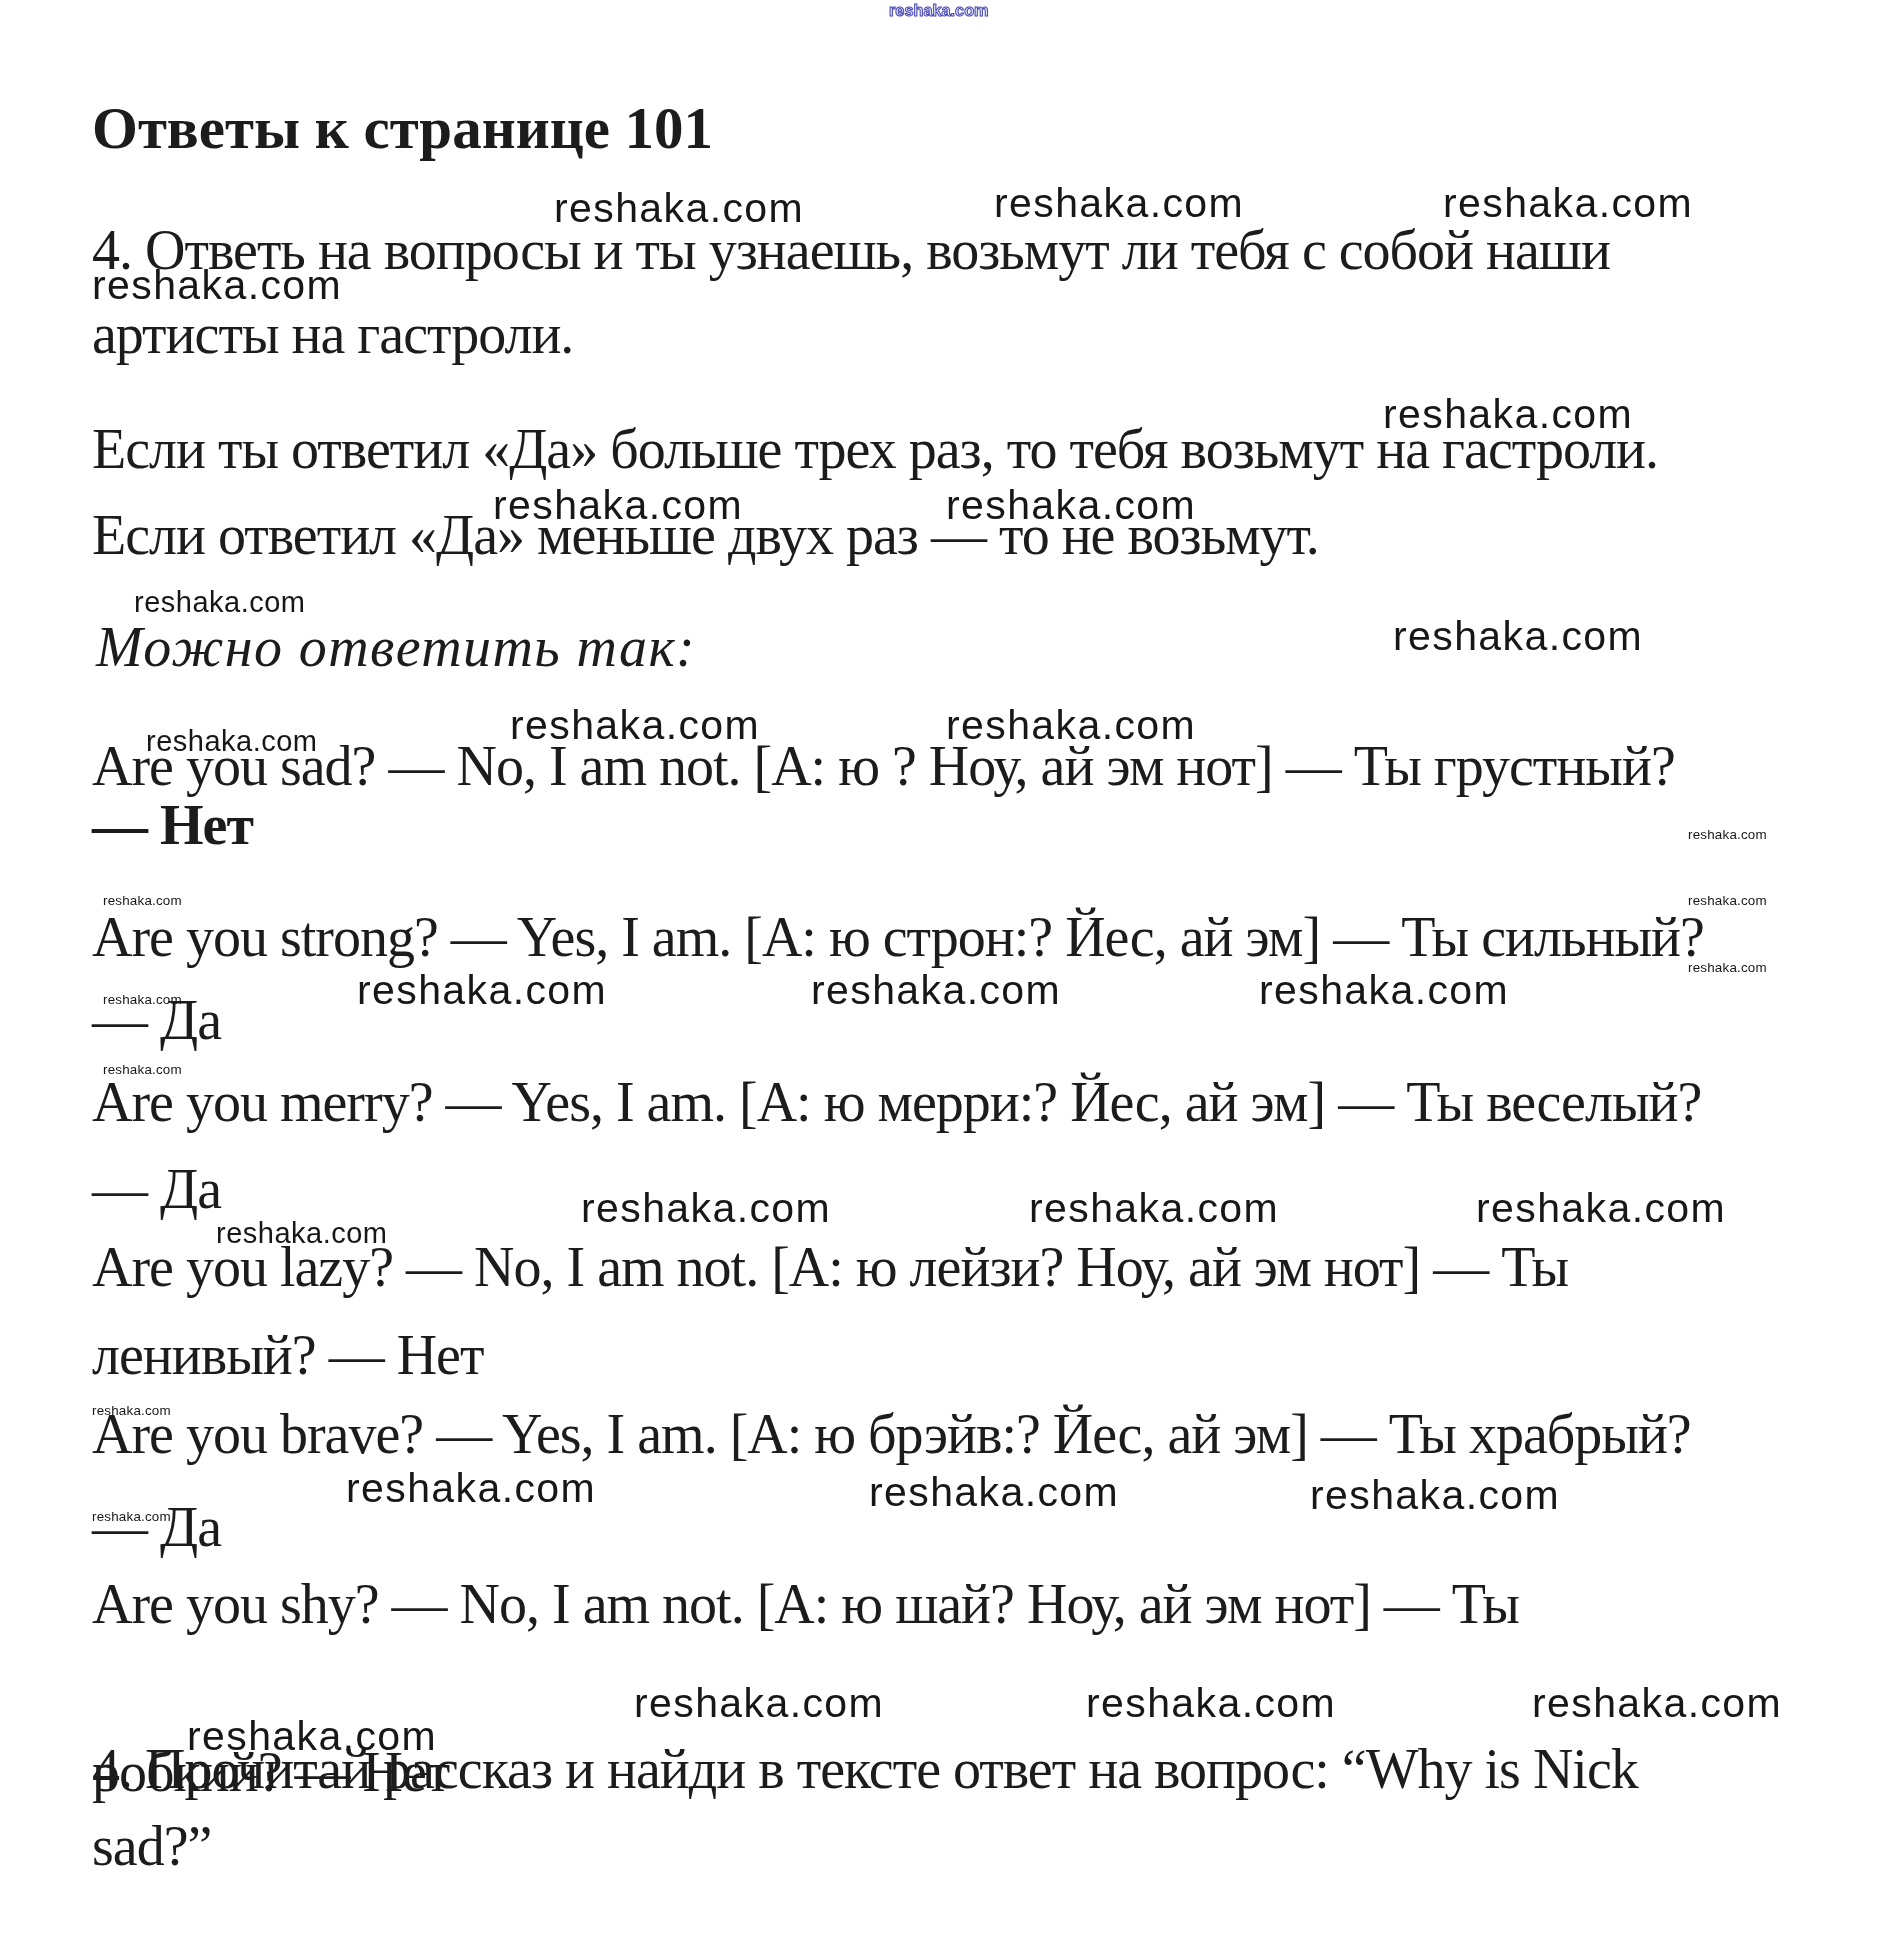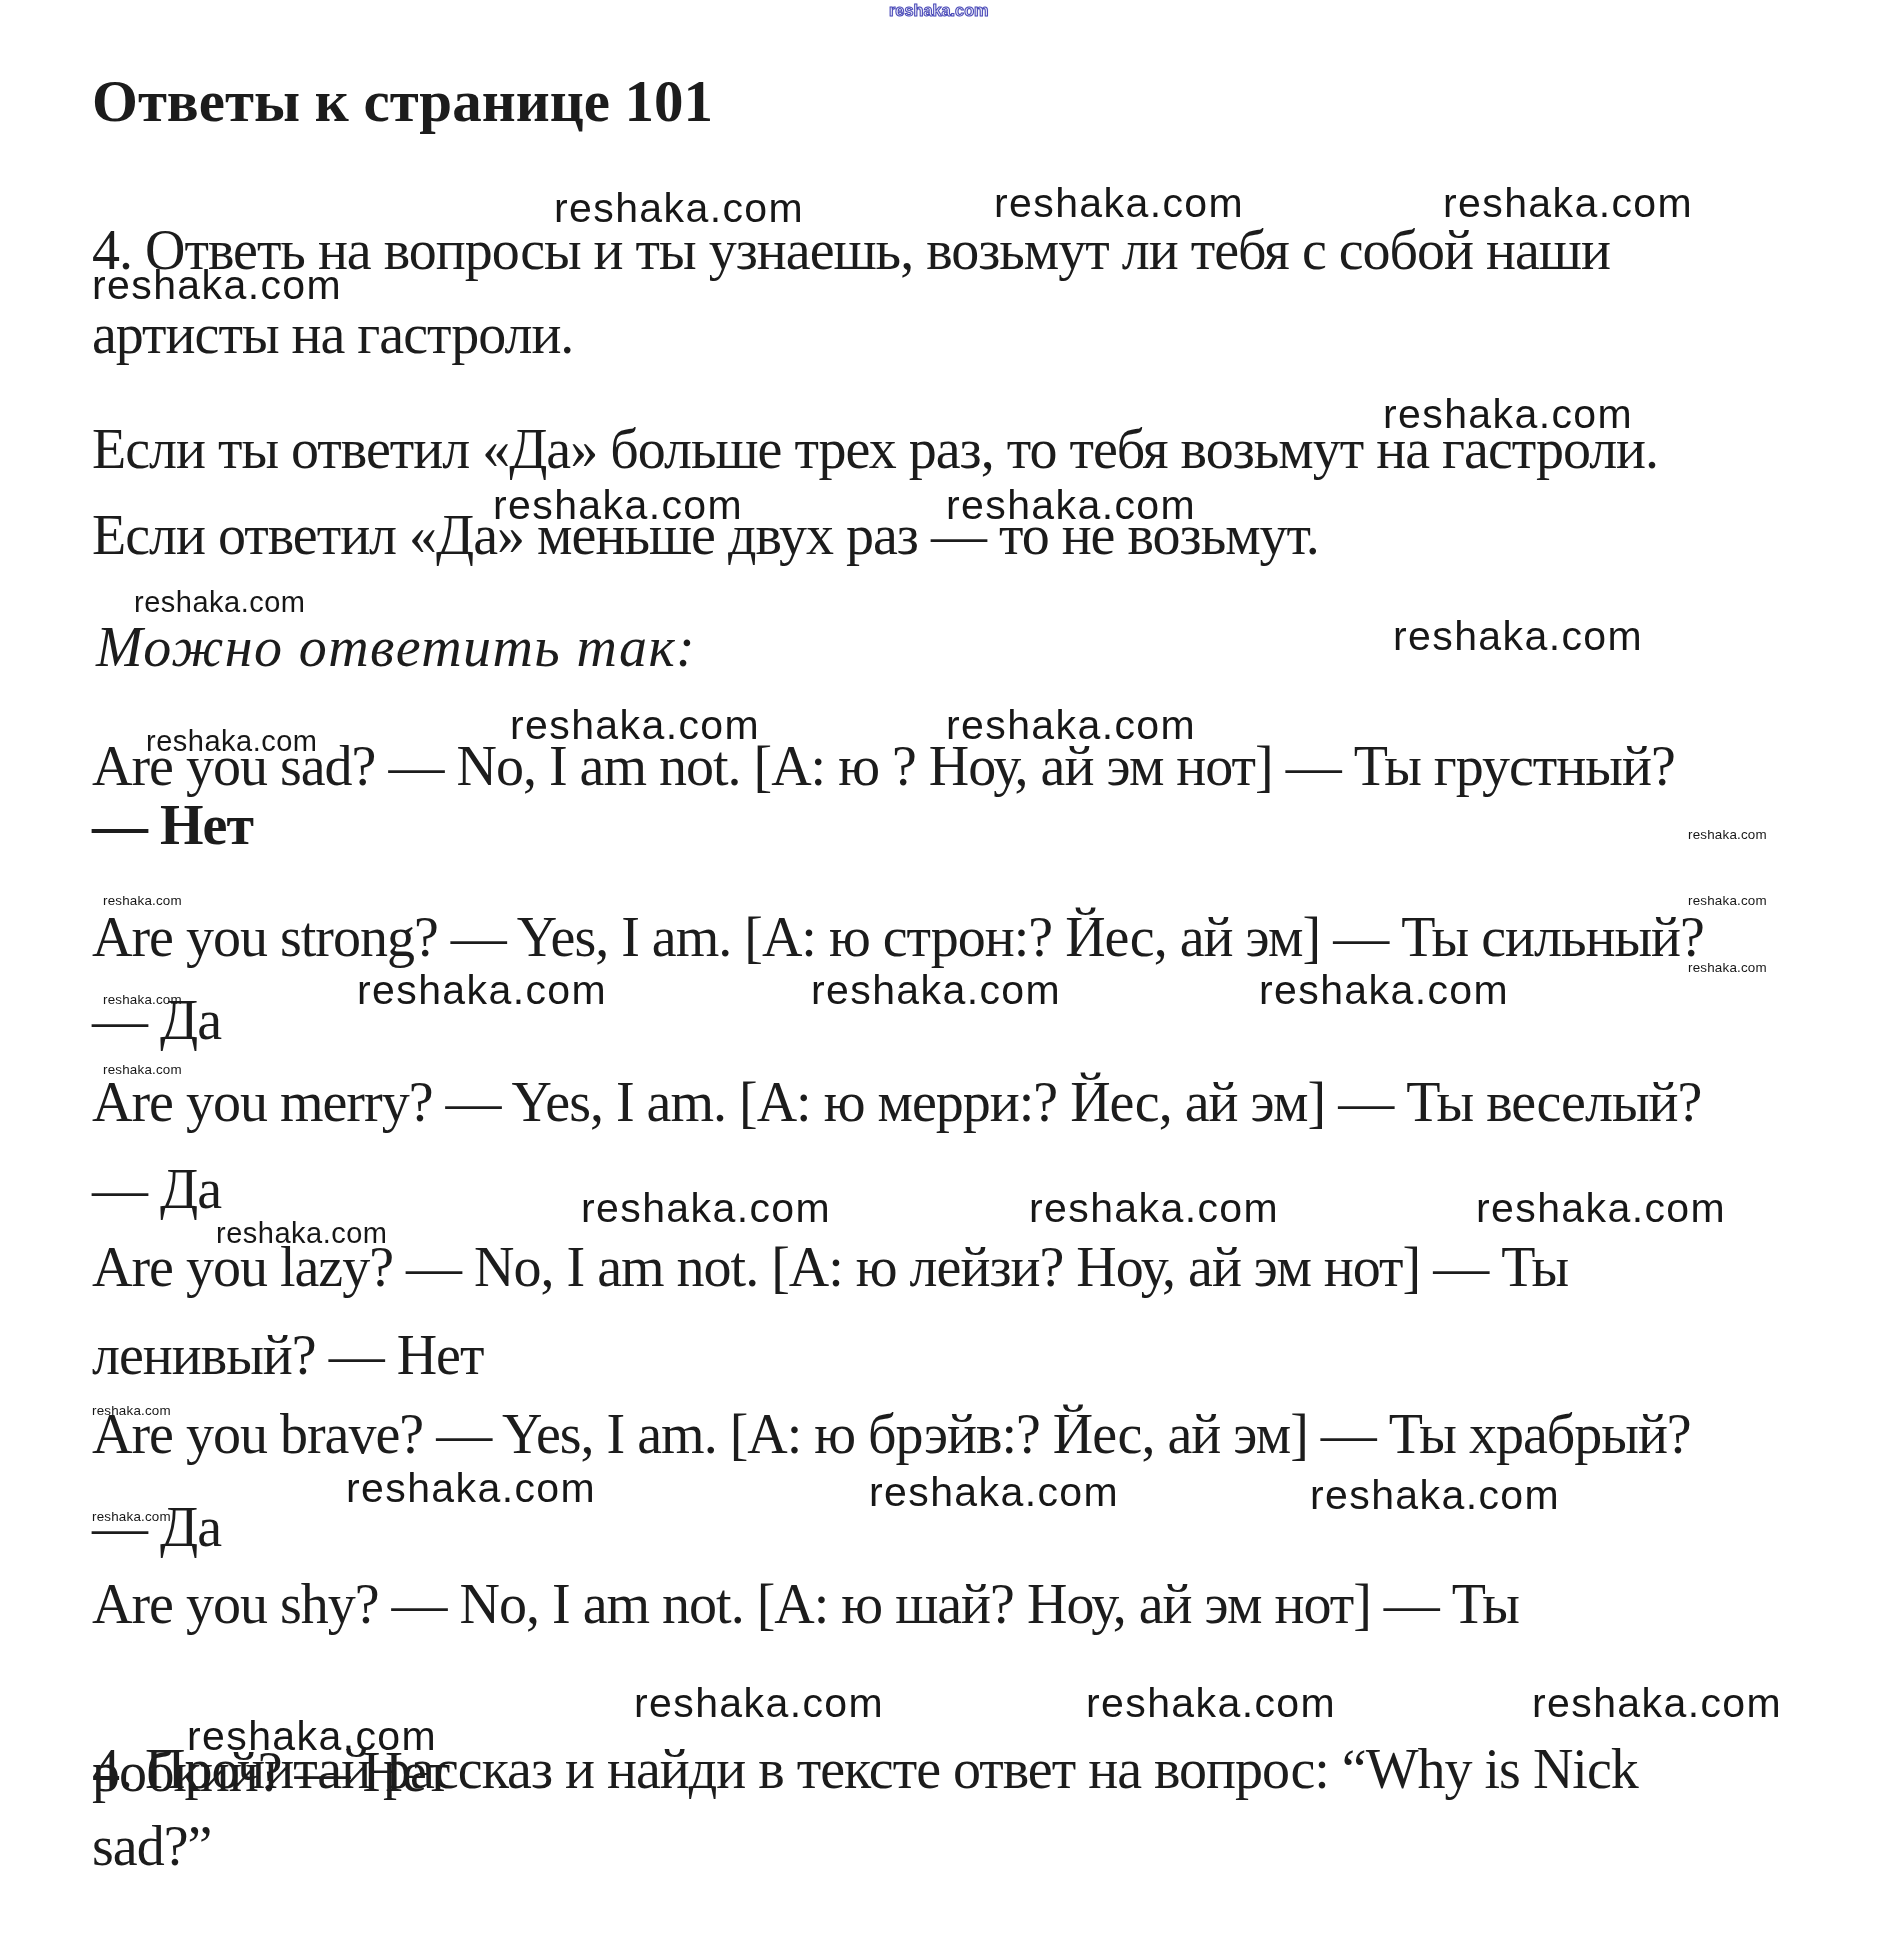--- a/index.html
+++ b/index.html
@@ -49,21 +49,21 @@
     color:rgba(255,255,255,0.85);
     -webkit-text-stroke:1px #4a4ab8;
     text-shadow:0 0 1px #5a5ac0;
   }
 </style>
 </head>
 <body>
 
 <div class="page">
 
-  <div class="tl h1" style="top:72px;">Ответы к странице 101</div>
+  <div class="tl h1" style="top:99px;">Ответы к странице 101</div>
 
   <div class="tl" style="top:222px;">4. Ответь на вопросы и ты узнаешь, возьмут ли тебя с собой наши</div>
   <div class="tl" style="top:306px;">артисты на гастроли.</div>
 
   <div class="tl" style="top:507px;">Если ответил «Да» меньше двух раз — то не возьмут.</div>
   <div class="tl" style="top:421px;">Если ты ответил «Да» больше трех раз, то тебя возьмут на гастроли.</div>
 
   <div class="tl it" style="top:619px;left:96px;">Можно ответить так:</div>
 
   <div class="tl" style="top:738px;">Are you sad? — No, I am not. [А: ю ? Ноу, ай эм нот] — Ты грустный?</div>

